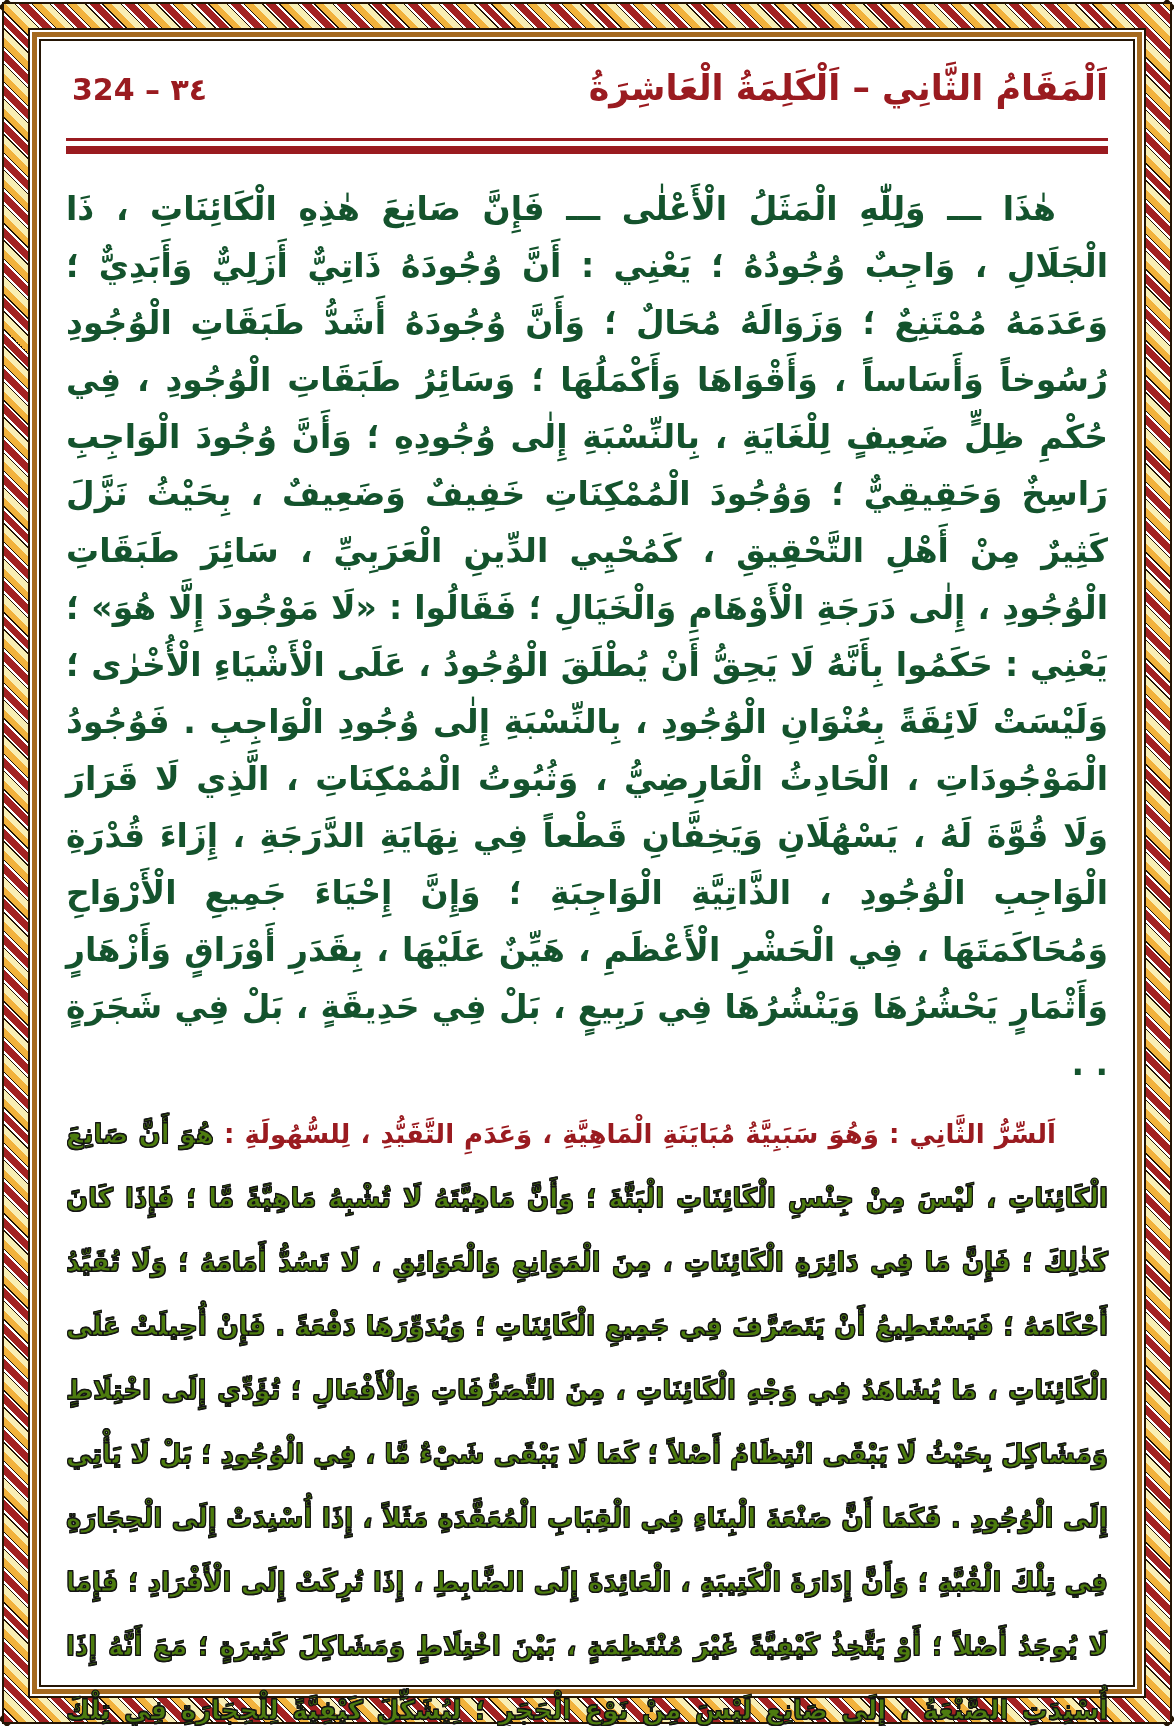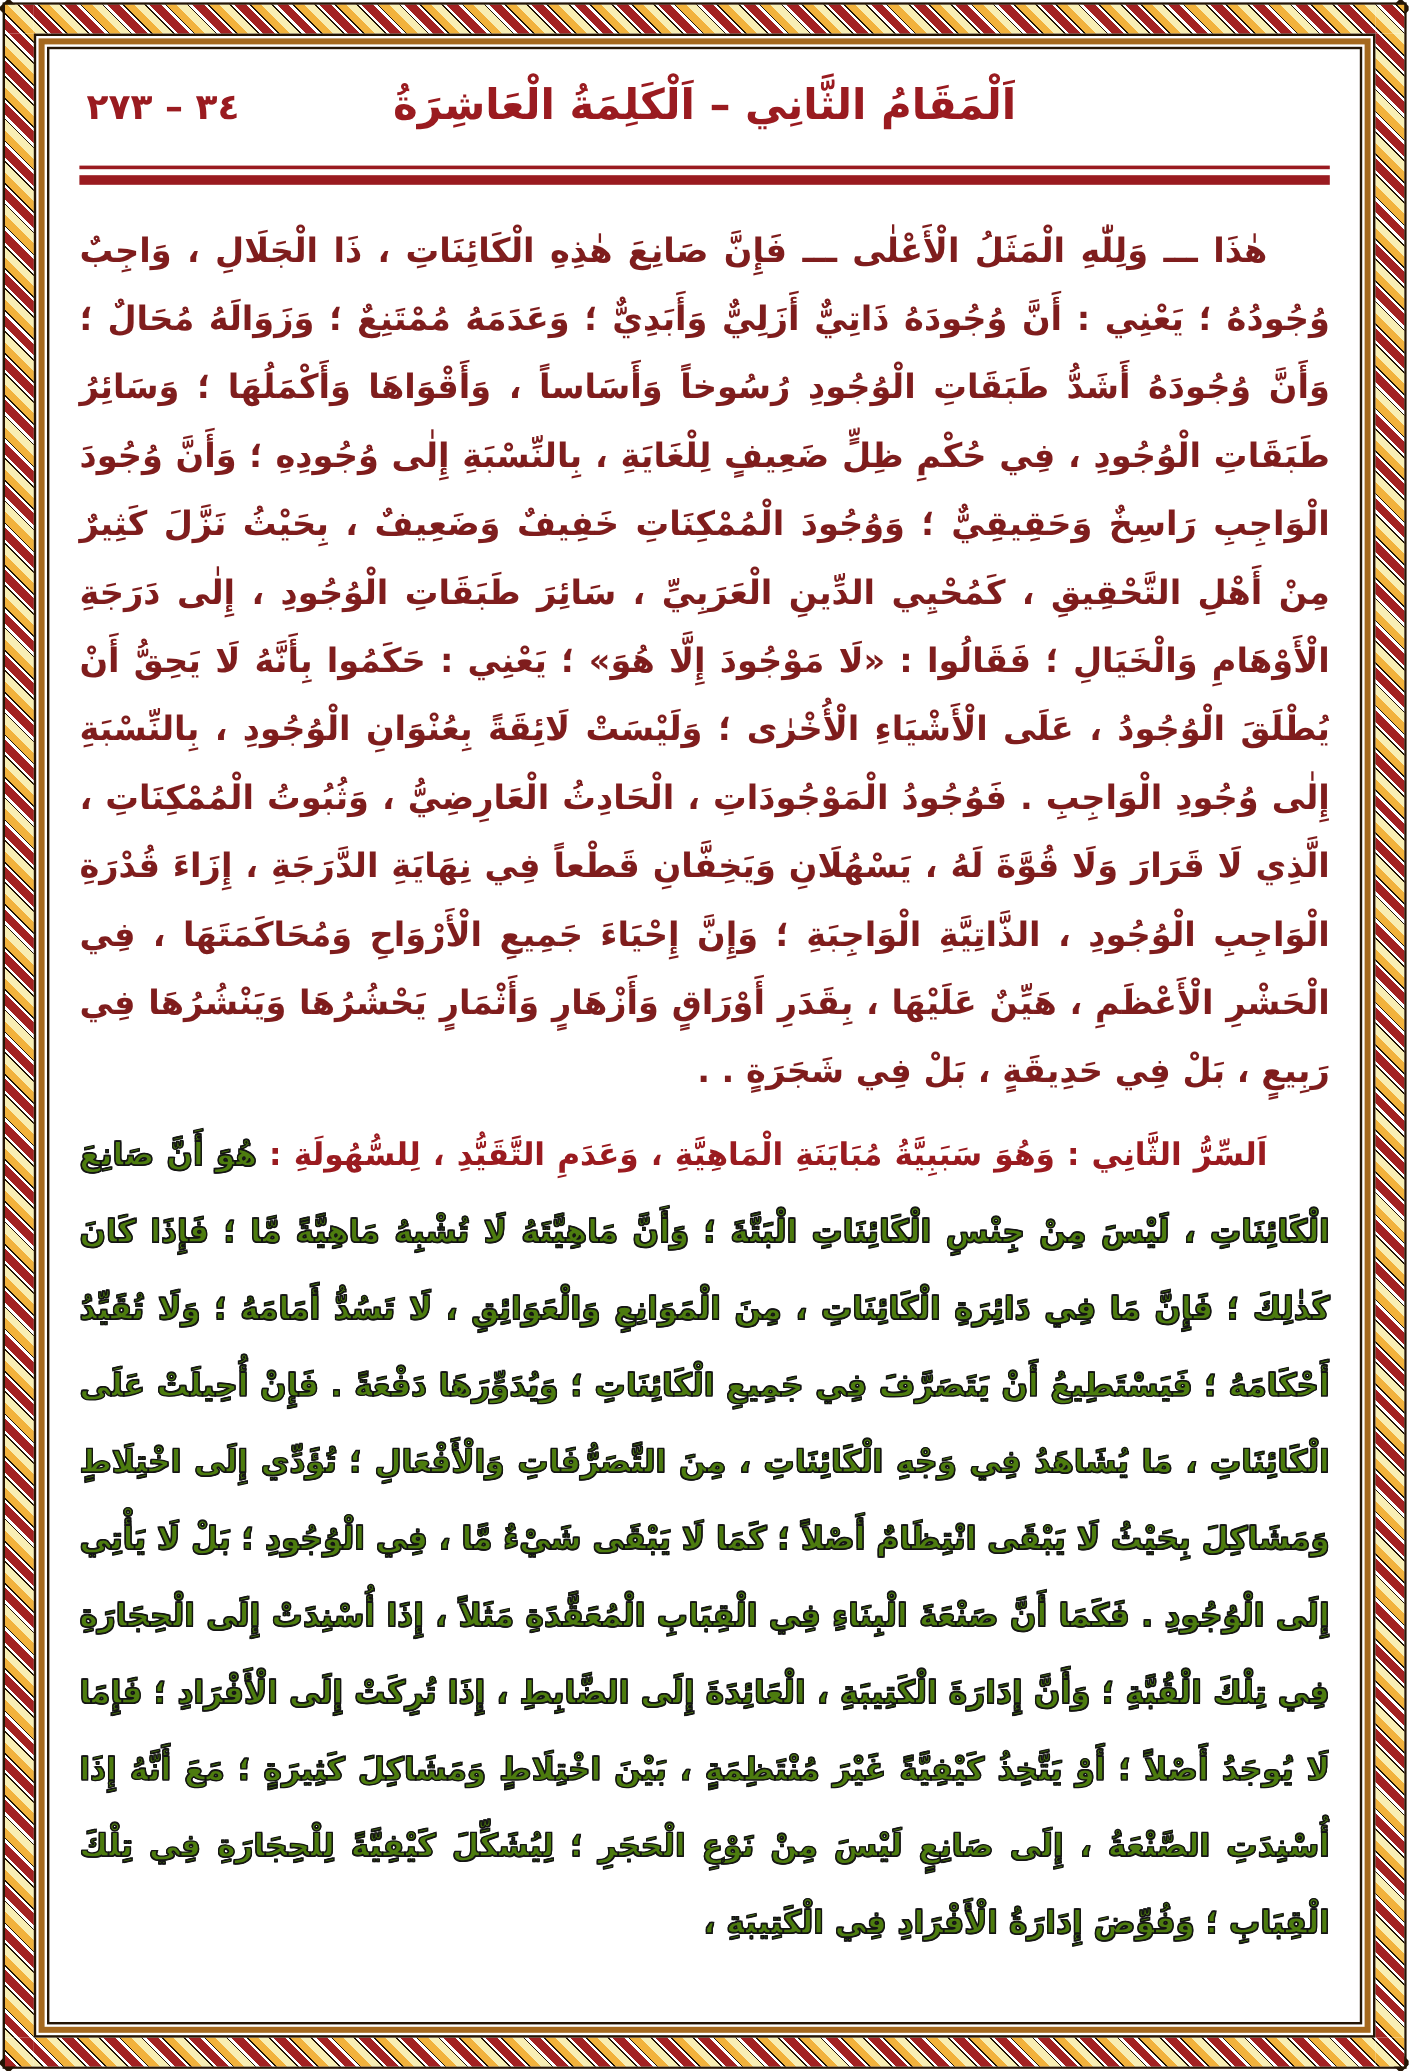--- a/index.html
+++ b/index.html
@@ -41,21 +41,21 @@
     direction:rtl;
   }
   .header{
     position:relative;
     height:64px;
     margin-top:22px;
   }
   .page-title{
     position:absolute;
     left:0;right:0;
-    text-align:center;
+    text-align:right;
     font-size:35px;
     font-weight:bold;
     color:#9a1b20;
   }
   .page-numbers{
     position:absolute;
     left:6px;top:4px;
     font-size:30px;
     font-weight:bold;
     color:#9a1b20;
@@ -67,22 +67,22 @@
     border-bottom:8px solid #9a1b20;
     padding-top:5px;
     margin:6px 0 26px 0;
   }
   .para{
     text-align:justify;
     font-weight:bold;
     margin:0;
   }
   .para-red{
-    color:#7f1d1d;
-    font-size:28px;
+    color:#14532d;
+    font-size:33px;
     line-height:57px;
     text-indent:52px;
   }
   .para-mixed{
     font-size:26px;
     line-height:64px;
     text-indent:52px;
     margin-top:10px;
   }
   .red-inline{color:#9a1b20;margin-top:30px;}
@@ -109,21 +109,21 @@
   </div>
   <div class="frame-layer b-chain"></div>
   <div class="frame-layer b-dark1"></div>
   <div class="frame-layer b-brown"></div>
   <div class="frame-layer b-dark2"></div>
 
   <div class="content">
 
     <div class="header">
       <div class="page-title">اَلْمَقَامُ الثَّانِي – اَلْكَلِمَةُ الْعَاشِرَةُ</div>
-      <div class="page-numbers">٣٤ – ٢٧٣</div>
+      <div class="page-numbers">٣٤ – 324</div>
     </div>
 
     <div class="double-rule"></div>
 
     <p class="para para-red">هٰذَا ـــ وَلِلّٰهِ الْمَثَلُ الْأَعْلٰى ـــ فَإِنَّ صَانِعَ هٰذِهِ الْكَائِنَاتِ ، ذَا الْجَلَالِ ، وَاجِبٌ وُجُودُهُ ؛ يَعْنِي : أَنَّ وُجُودَهُ ذَاتِيٌّ أَزَلِيٌّ وَأَبَدِيٌّ ؛ وَعَدَمَهُ مُمْتَنِعٌ ؛ وَزَوَالَهُ مُحَالٌ ؛ وَأَنَّ وُجُودَهُ أَشَدُّ طَبَقَاتِ الْوُجُودِ رُسُوخاً وَأَسَاساً ، وَأَقْوَاهَا وَأَكْمَلُهَا ؛ وَسَائِرُ طَبَقَاتِ الْوُجُودِ ، فِي حُكْمِ ظِلٍّ ضَعِيفٍ لِلْغَايَةِ ، بِالنِّسْبَةِ إِلٰى وُجُودِهِ ؛ وَأَنَّ وُجُودَ الْوَاجِبِ رَاسِخٌ وَحَقِيقِيٌّ ؛ وَوُجُودَ الْمُمْكِنَاتِ خَفِيفٌ وَضَعِيفٌ ، بِحَيْثُ نَزَّلَ كَثِيرٌ مِنْ أَهْلِ التَّحْقِيقِ ، كَمُحْيِي الدِّينِ الْعَرَبِيِّ ، سَائِرَ طَبَقَاتِ الْوُجُودِ ، إِلٰى دَرَجَةِ الْأَوْهَامِ وَالْخَيَالِ ؛ فَقَالُوا : «لَا مَوْجُودَ إِلَّا هُوَ» ؛ يَعْنِي : حَكَمُوا بِأَنَّهُ لَا يَحِقُّ أَنْ يُطْلَقَ الْوُجُودُ ، عَلَى الْأَشْيَاءِ الْأُخْرٰى ؛ وَلَيْسَتْ لَائِقَةً بِعُنْوَانِ الْوُجُودِ ، بِالنِّسْبَةِ إِلٰى وُجُودِ الْوَاجِبِ . فَوُجُودُ الْمَوْجُودَاتِ ، الْحَادِثُ الْعَارِضِيُّ ، وَثُبُوتُ الْمُمْكِنَاتِ ، الَّذِي لَا قَرَارَ وَلَا قُوَّةَ لَهُ ، يَسْهُلَانِ وَيَخِفَّانِ قَطْعاً فِي نِهَايَةِ الدَّرَجَةِ ، إِزَاءَ قُدْرَةِ الْوَاجِبِ الْوُجُودِ ، الذَّاتِيَّةِ الْوَاجِبَةِ ؛ وَإِنَّ إِحْيَاءَ جَمِيعِ الْأَرْوَاحِ وَمُحَاكَمَتَهَا ، فِي الْحَشْرِ الْأَعْظَمِ ، هَيِّنٌ عَلَيْهَا ، بِقَدَرِ أَوْرَاقٍ وَأَزْهَارٍ وَأَثْمَارٍ يَحْشُرُهَا وَيَنْشُرُهَا فِي رَبِيعٍ ، بَلْ فِي حَدِيقَةٍ ، بَلْ فِي شَجَرَةٍ . .</p>
 
     <p class="para para-mixed"><span class="red-inline">اَلسِّرُّ الثَّانِي : وَهُوَ سَبَبِيَّةُ مُبَايَنَةِ الْمَاهِيَّةِ ، وَعَدَمِ التَّقَيُّدِ ، لِلسُّهُولَةِ : </span><span class="hollow-inline">هُوَ أَنَّ صَانِعَ الْكَائِنَاتِ ، لَيْسَ مِنْ جِنْسِ الْكَائِنَاتِ الْبَتَّةَ ؛ وَأَنَّ مَاهِيَّتَهُ لَا تُشْبِهُ مَاهِيَّةً مَّا ؛ فَإِذَا كَانَ كَذٰلِكَ ؛ فَإِنَّ مَا فِي دَائِرَةِ الْكَائِنَاتِ ، مِنَ الْمَوَانِعِ وَالْعَوَائِقِ ، لَا تَسُدُّ أَمَامَهُ ؛ وَلَا تُقَيِّدُ أَحْكَامَهُ ؛ فَيَسْتَطِيعُ أَنْ يَتَصَرَّفَ فِي جَمِيعِ الْكَائِنَاتِ ؛ وَيُدَوِّرَهَا دَفْعَةً . فَإِنْ أُحِيلَتْ عَلَى الْكَائِنَاتِ ، مَا يُشَاهَدُ فِي وَجْهِ الْكَائِنَاتِ ، مِنَ التَّصَرُّفَاتِ وَالْأَفْعَالِ ؛ تُؤَدِّي إِلَى اخْتِلَاطٍ وَمَشَاكِلَ بِحَيْثُ لَا يَبْقَى انْتِظَامٌ أَصْلاً ؛ كَمَا لَا يَبْقَى شَيْءٌ مَّا ، فِي الْوُجُودِ ؛ بَلْ لَا يَأْتِي إِلَى الْوُجُودِ . فَكَمَا أَنَّ صَنْعَةَ الْبِنَاءِ فِي الْقِبَابِ الْمُعَقَّدَةِ مَثَلاً ، إِذَا أُسْنِدَتْ إِلَى الْحِجَارَةِ فِي تِلْكَ الْقُبَّةِ ؛ وَأَنَّ إِدَارَةَ الْكَتِيبَةِ ، الْعَائِدَةَ إِلَى الضَّابِطِ ، إِذَا تُرِكَتْ إِلَى الْأَفْرَادِ ؛ فَإِمَا لَا يُوجَدُ أَصْلاً ؛ أَوْ يَتَّخِذُ كَيْفِيَّةً غَيْرَ مُنْتَظِمَةٍ ، بَيْنَ اخْتِلَاطٍ وَمَشَاكِلَ كَثِيرَةٍ ؛ مَعَ أَنَّهُ إِذَا أُسْنِدَتِ الصَّنْعَةُ ، إِلَى صَانِعٍ لَيْسَ مِنْ نَوْعِ الْحَجَرِ ؛ لِيُشَكِّلَ كَيْفِيَّةً لِلْحِجَارَةِ فِي تِلْكَ الْقِبَابِ ؛ وَفُوِّضَ إِدَارَةُ الْأَفْرَادِ فِي الْكَتِيبَةِ ،</span></p>
 
   </div>
 </div>

